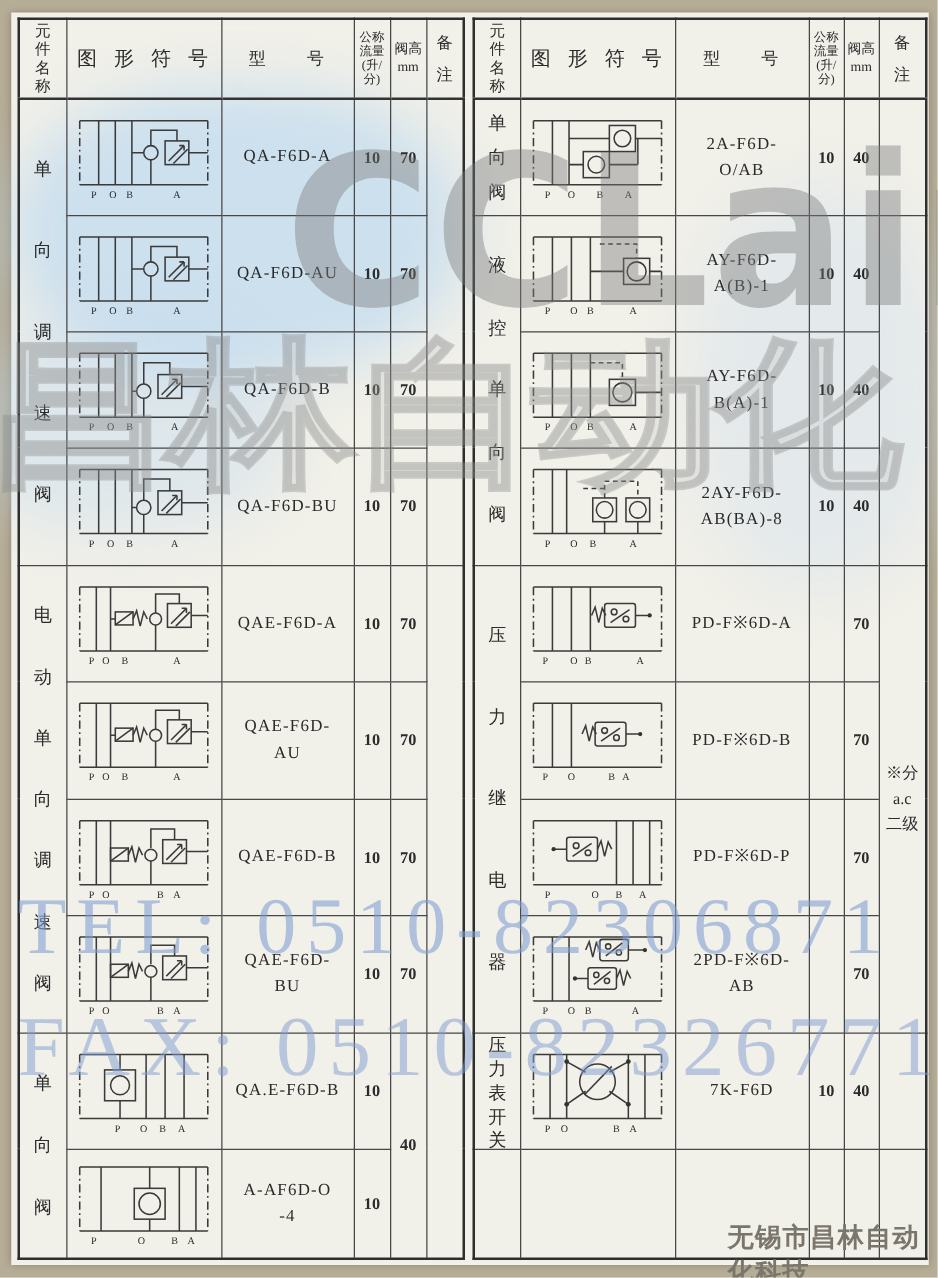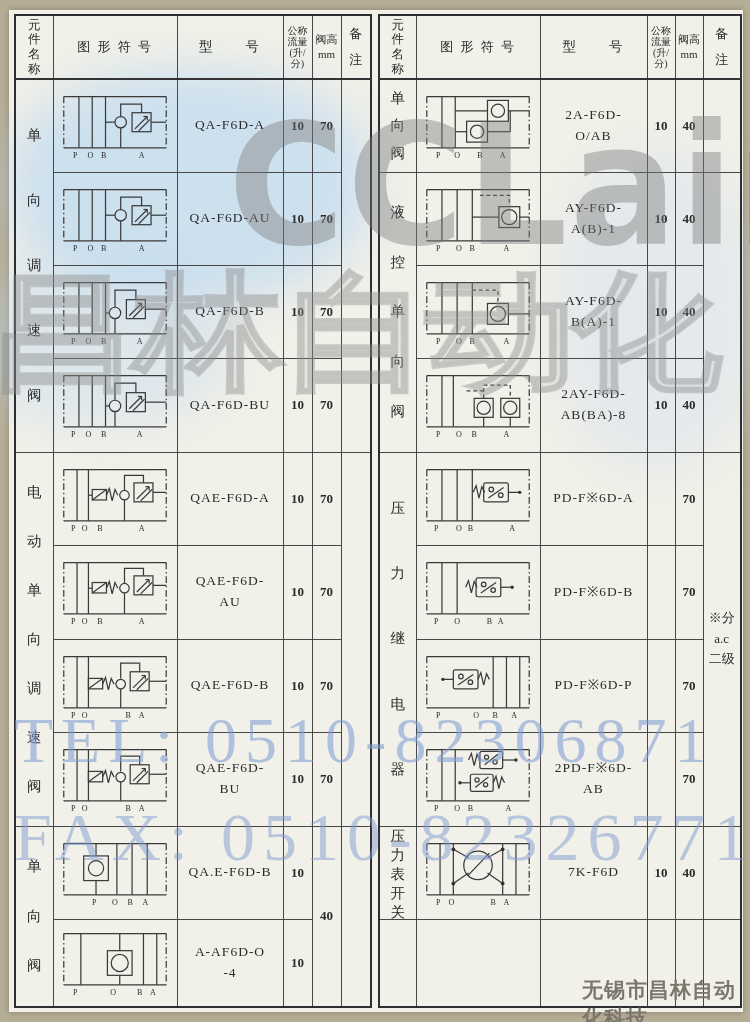--- a/index.html
+++ b/index.html
@@ -16,21 +16,21 @@
   .tint3{left:555px;top:150px;width:200px;height:320px;background:rgba(198,220,243,.30);}
 
   .tbl-mount{position:absolute;top:14px;}
   #left-table-mount{left:14px;}
   #right-table-mount{left:378px;}
 
   table{border-collapse:collapse;table-layout:fixed;background:transparent;border:2px solid #2e2e2e;}
   td,th{border:1px solid #474747;padding:0;vertical-align:middle;text-align:center;overflow:hidden;}
   tr.hrow th{border-bottom:2px solid #333;font-weight:normal;white-space:pre-line;}
   .hname{font-size:12.5px;line-height:1.18;}
-  .hsym{font-size:13px;letter-spacing:2px;}
+  .hsym{font-size:16px;letter-spacing:2px;font-family:Liberation Mono, monospace;}
   .hmodel{font-size:13.5px;letter-spacing:2px;}
   .hflow{font-size:10px;line-height:1.12;}
   .hheight{font-size:11px;line-height:1.35;}
   .hremark{font-size:13px;line-height:2.0;}
 
   td.vcell{position:relative;font-size:14.5px;}
   td.vcell .vstack{position:absolute;left:0;top:0;right:0;bottom:0;display:flex;flex-direction:column;justify-content:space-evenly;align-items:center;}
   td.sym{vertical-align:middle;}
   td.sym svg{display:block;margin:0 auto;}
   td.model{font-size:13.5px;letter-spacing:1px;white-space:pre-line;line-height:1.55;}

